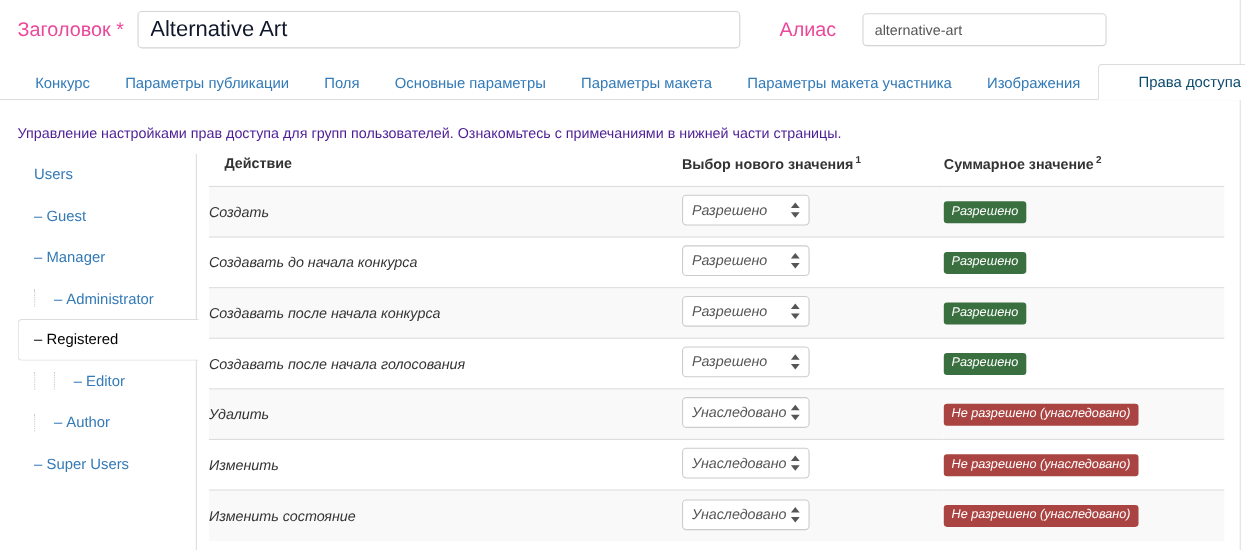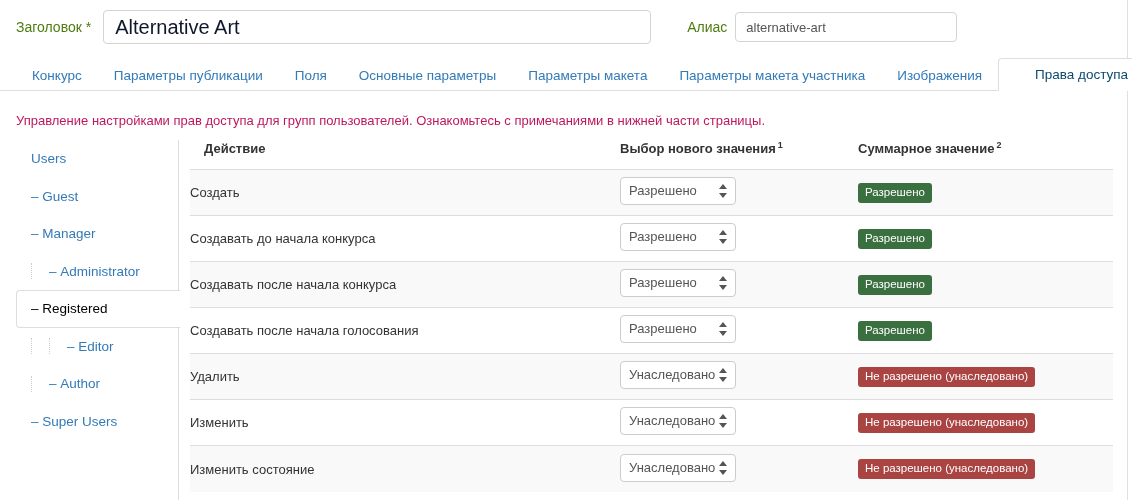--- a/index.html
+++ b/index.html
@@ -28,43 +28,43 @@
   
   .header-row {
     position: absolute;
     left: 0; top: 0;
     width: 1127px; height: 54px;
     display: flex;
     align-items: center;
     padding-left: 16px;
   }
   .field-label {
-    font-size: 14px;
-    color: #4d7c0f;
+    font-size: 18px;
+    color: #ec4899;
     white-space: nowrap;
     line-height: 1;
   }
   .title-input {
     width: 548px;
     height: 34px;
     margin-left: 12px;
     padding: 4px 11px;
     font-size: 20px;
     font-family: "Liberation Sans", sans-serif;
     color: #0f172a;
     background: #fff;
     border: 1px solid #d4d4d4;
     border-radius: 4px;
     outline: none;
   }
   .alias-label { margin-left: 36px; }
   .alias-input {
     width: 222px;
     height: 30px;
-    margin-left: 8px;
+    margin-left: 24px;
     padding: 3px 10px;
     font-size: 13px;
     font-family: "Liberation Sans", sans-serif;
     color: #555;
     background: #fff;
     border: 1px solid #d4d4d4;
     border-radius: 4px;
     outline: none;
   }
 
@@ -99,21 +99,21 @@
     border: 1px solid #dddddd;
     border-bottom: 1px solid #ffffff;
     padding-left: 36px;
   }
 
   
   .description {
     position: absolute;
     left: 16px; top: 112px;
     font-size: 13px;
-    color: #be185d;
+    color: #4c1d95;
     line-height: 1.4;
     white-space: nowrap;
   }
 
   
   .body-wrap {
     position: absolute;
     left: 0; top: 140px;
     width: 1127px;
     height: 360px;
@@ -179,21 +179,21 @@
   .perm-table thead th sup {
     font-size: 9px;
     font-weight: bold;
     vertical-align: super;
     margin-left: 2px;
   }
   .th-action { width: 430px; padding-left: 14px !important; }
   .th-new    { width: 238px; }
   .th-sum    { width: 255px; }
 
-  .perm-table tbody tr { height: 46px; }
+  .perm-table tbody tr { height: 46px; font-style: italic; }
   .perm-table tbody tr.odd { background: #f9f9f9; }
   .perm-table tbody td {
     padding: 0;
     border-top: 1px solid #dddddd;
     vertical-align: middle;
     color: #333;
   }
   .perm-table tbody tr:first-child td { border-top: none; }
   .cell-action { padding-left: 14px; font-size: 13px; white-space: nowrap; }
   .cell-select { padding-left: 0; }

